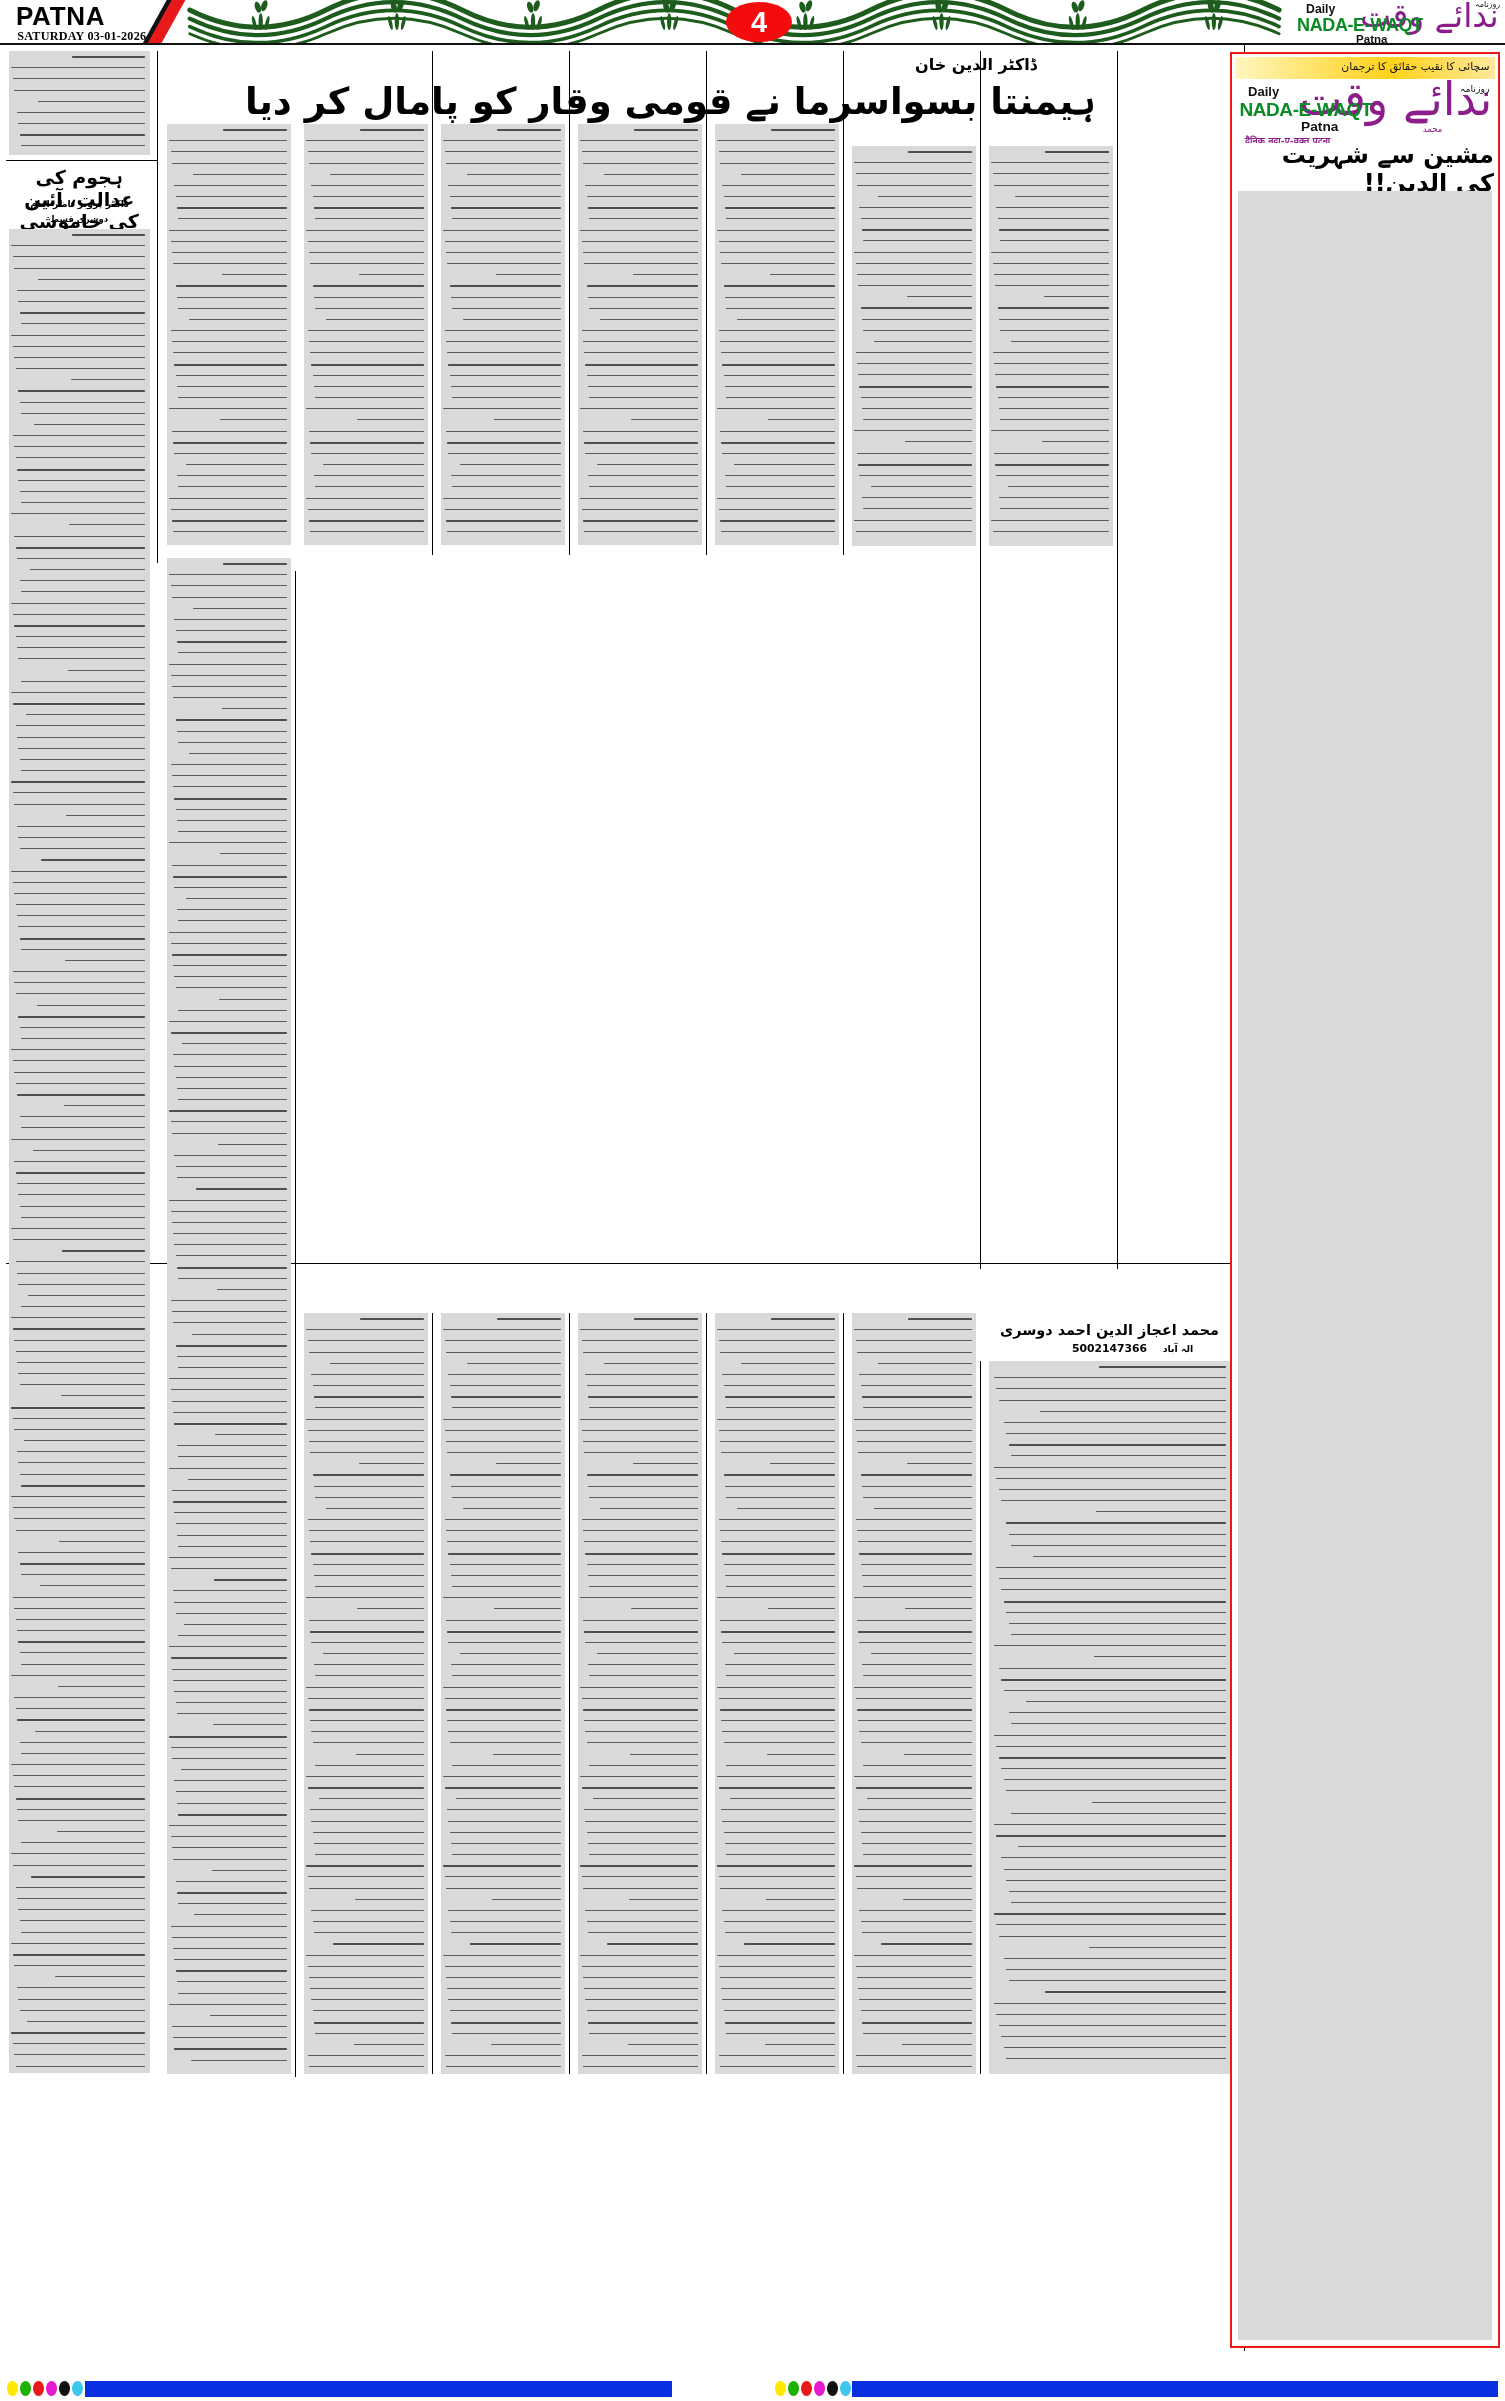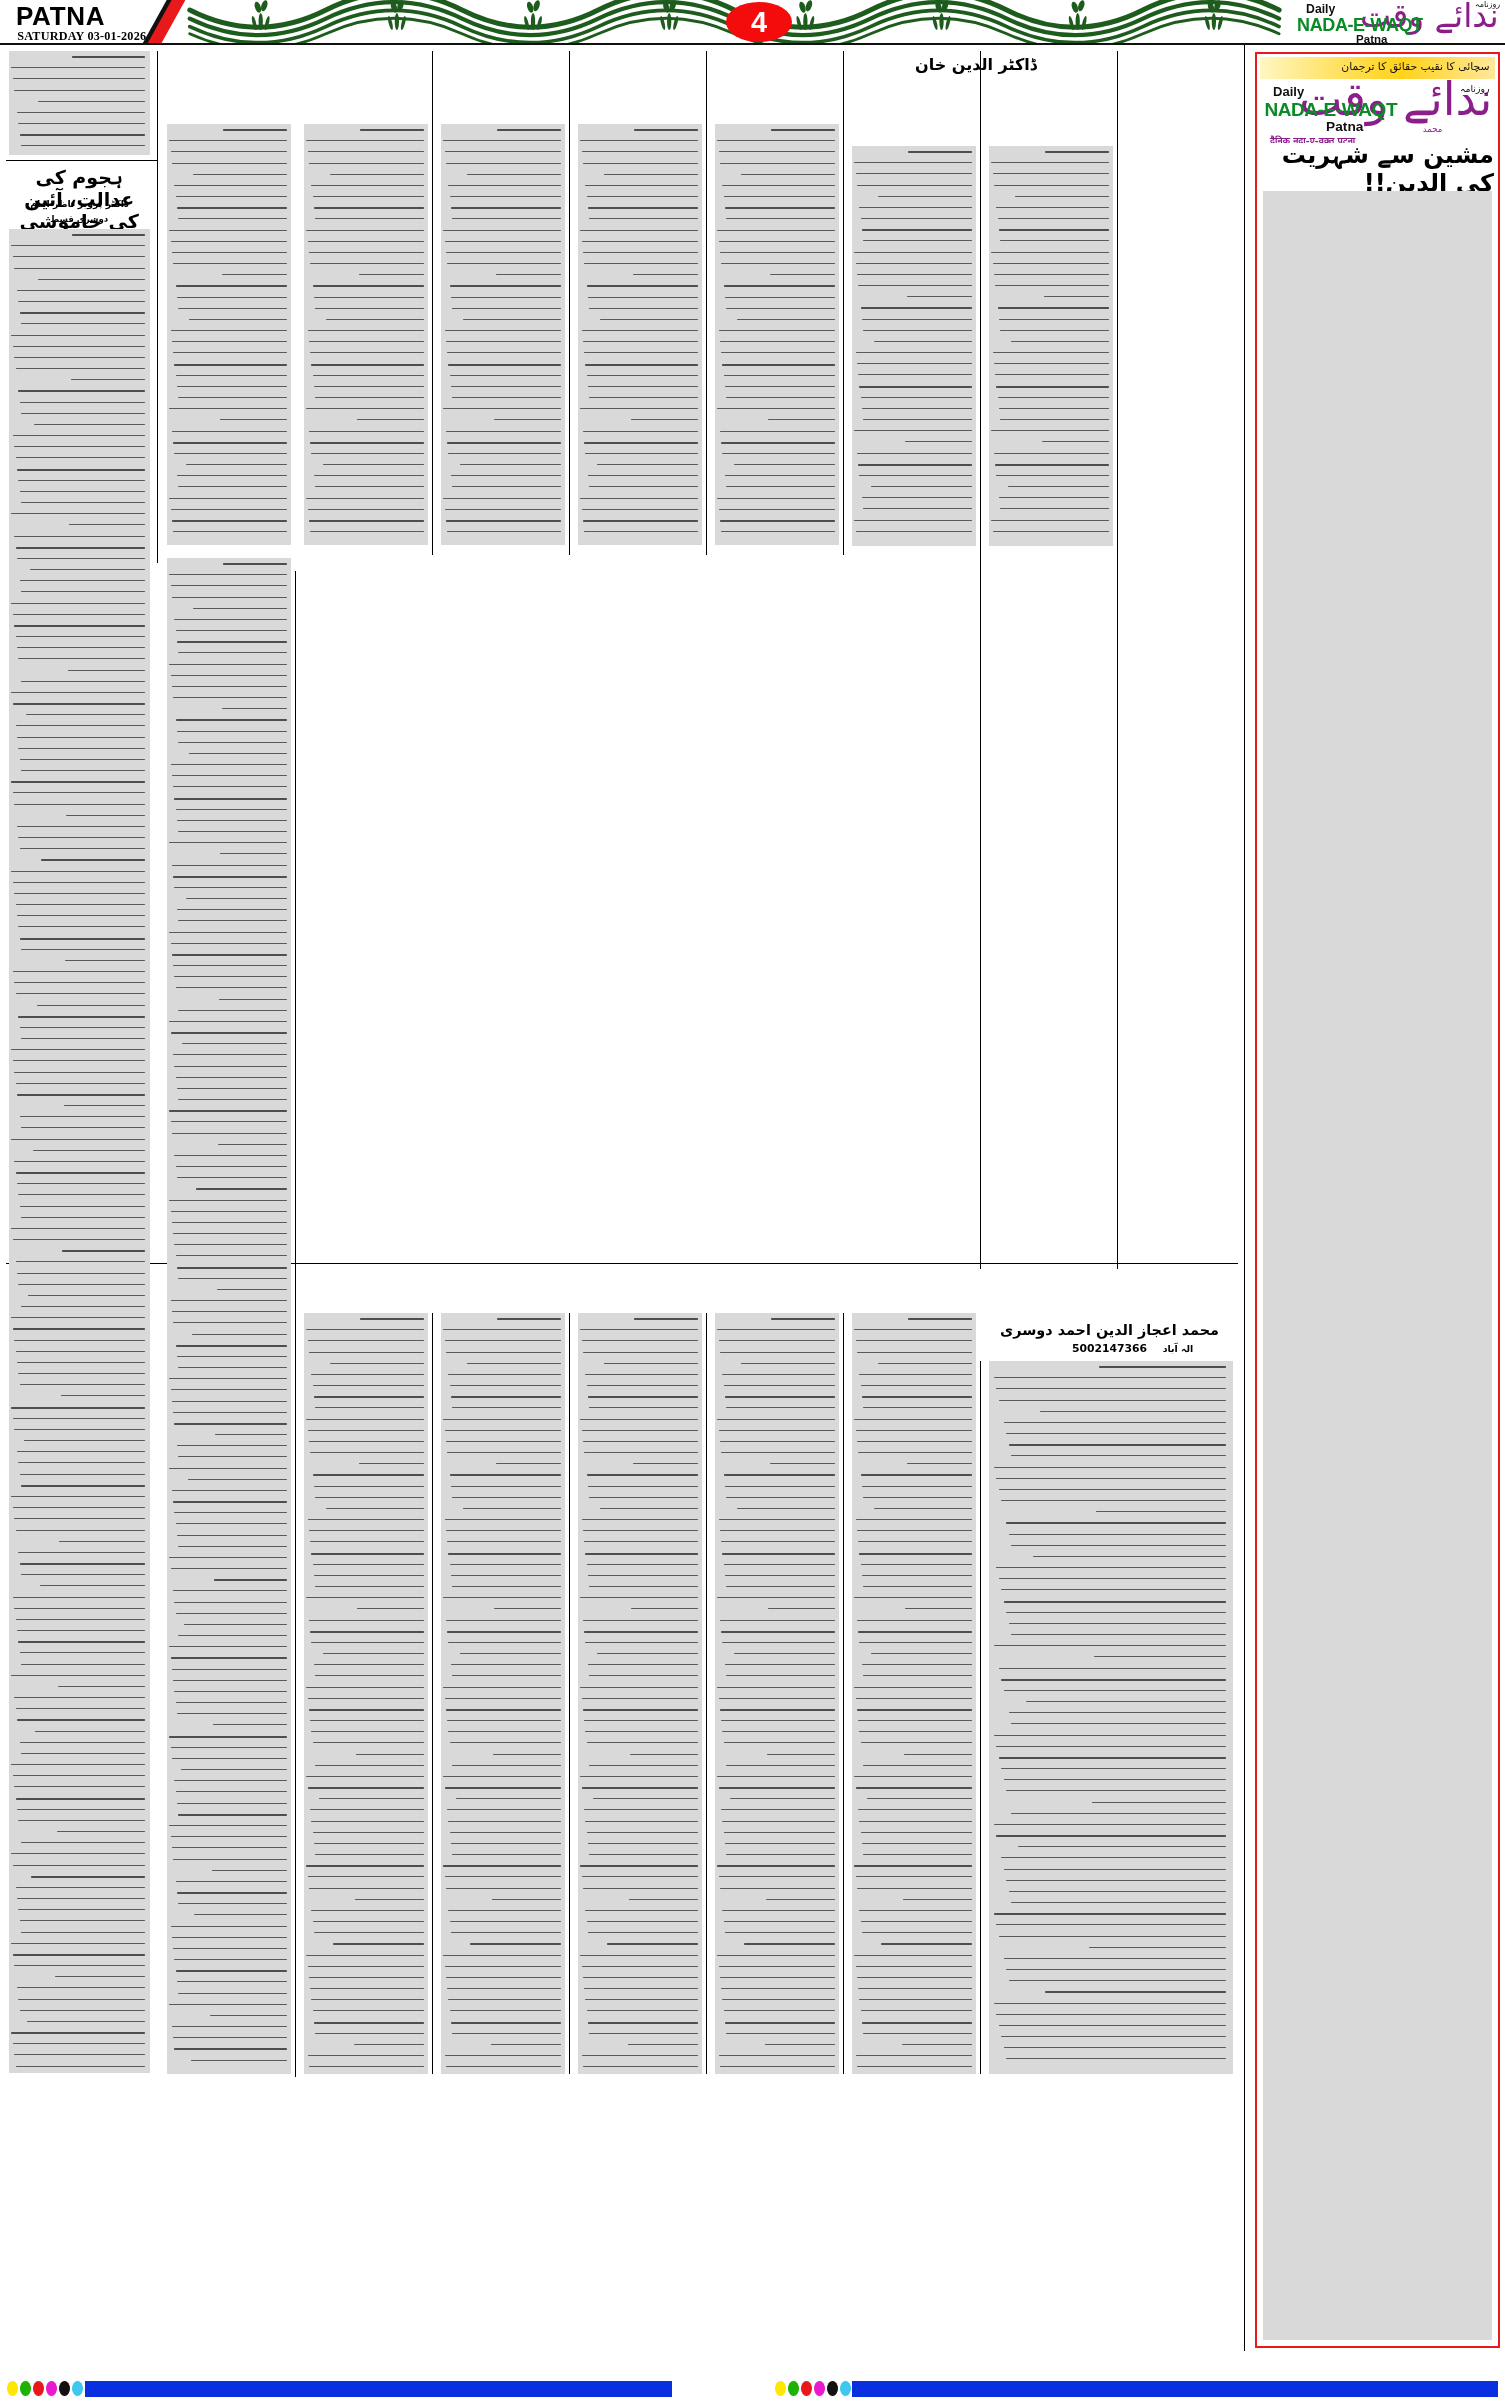--- a/index.html
+++ b/index.html
@@ -34,21 +34,21 @@
   .bodytext .ln{position:absolute;left:3%;height:1.4px;background:#3a3a3a;opacity:.80;border-radius:0.7px;}
   .bodytext .ln.b{height:2.2px;opacity:.88;}
 
   
   .headline-main{position:absolute;direction:rtl;text-align:center;font-family:"DejaVu Sans",sans-serif;
                  font-weight:bold;color:#000;line-height:1.15;}
 
   .byline{direction:rtl;text-align:center;font-family:"DejaVu Sans",sans-serif;font-weight:bold;color:#000;}
 
   
-  .rbox{position:absolute;right:5.8px;top:7.2px;width:245px;height:2296px;border:2.2px solid #e8191b;box-sizing:border-box;background:#fff;margin-left:33px;}
+  .rbox{position:absolute;right:5.8px;top:7.2px;width:270px;height:2296px;border:2.2px solid #e8191b;box-sizing:border-box;background:#fff;margin-left:33px;}
   .rbox-logo{position:absolute;left:2.9px;top:2.9px;right:2.9px;height:86px;overflow:hidden;background:#fff;}
   .rb-ribbon{position:absolute;left:0;top:0;width:100%;height:21.6px;
              background:linear-gradient(90deg,#fff7c2 0%,#ffe36a 30%,#ffd21a 60%,#ffe89b 100%);}
   .rb-ribbon span{position:absolute;right:5.8px;top:2.9px;font-size:10.8px;color:#111;font-family:"DejaVu Sans",sans-serif;direction:rtl;}
   .rb-main{position:absolute;left:0;top:21.6px;width:100%;height:65px;}
   .rb-main .rm-daily{position:absolute;left:13px;top:5.8px;font-size:13px;font-weight:bold;color:#111;}
   .rb-main .rm-name{position:absolute;left:4.3px;top:20px;font-size:19px;font-weight:bold;color:#0a8b25;letter-spacing:-0.4px;}
   .rb-main .rm-patna{position:absolute;left:66px;top:40px;font-size:13.7px;font-weight:bold;color:#111;}
   .rb-main .rm-hindi{position:absolute;left:10px;top:55px;font-size:9.4px;font-weight:bold;color:#8b1e8b;font-family:"DejaVu Sans",sans-serif;}
   .rb-main .rm-urdu{position:absolute;right:2.9px;top:-2.9px;font-size:46px;color:#8b1e8b;font-family:"DejaVu Sans",sans-serif;direction:rtl;line-height:1;}
@@ -164,20 +164,21 @@
   <div class="vrule" style="left:843px;top:5.8px;height:504px;"></div>
   <div class="vrule" style="left:980px;top:5.8px;height:1218px;"></div>
   <div class="vrule" style="left:1117px;top:5.8px;height:1218px;"></div>
   <div class="vrule" style="left:1244px;top:0px;height:2306px;"></div>
 
   <div class="hrule" style="left:5.8px;top:1218px;width:1232px;"></div>
   <div class="hrule" style="left:5.8px;top:115px;width:151px;"></div>
 
   <div class="byline" style="position:absolute;left:850px;top:10px;width:252px;font-size:16px;">ڈاکٹر الدین خان</div>
 
+  <div class="headline-main" style="left:166px;top:36px;width:1009px;font-size:37px;">ہیمنتا بسواسرما نے قومی وقار کو پامال کر دیا</div>
 
   <div class="bodytext" style="left:989px;top:101px;width:124px;height:400px;">
     <div class="lines" id="tl-1">
         <div class="ln b" style="width: 52%; right: 3%; left: auto; top: 5px;"></div>
         <div class="ln" style="width: 95%; right: 3%; left: auto; top: 16px;"></div>
         <div class="ln" style="width: 94%; right: 3%; left: auto; top: 27px;"></div>
         <div class="ln" style="width: 93%; right: 3%; left: auto; top: 39px;"></div>
         <div class="ln" style="width: 76%; right: 3%; left: auto; top: 50px;"></div>
         <div class="ln" style="width: 91%; right: 3%; left: auto; top: 61px;"></div>
         <div class="ln" style="width: 90%; right: 3%; left: auto; top: 72px;"></div>

